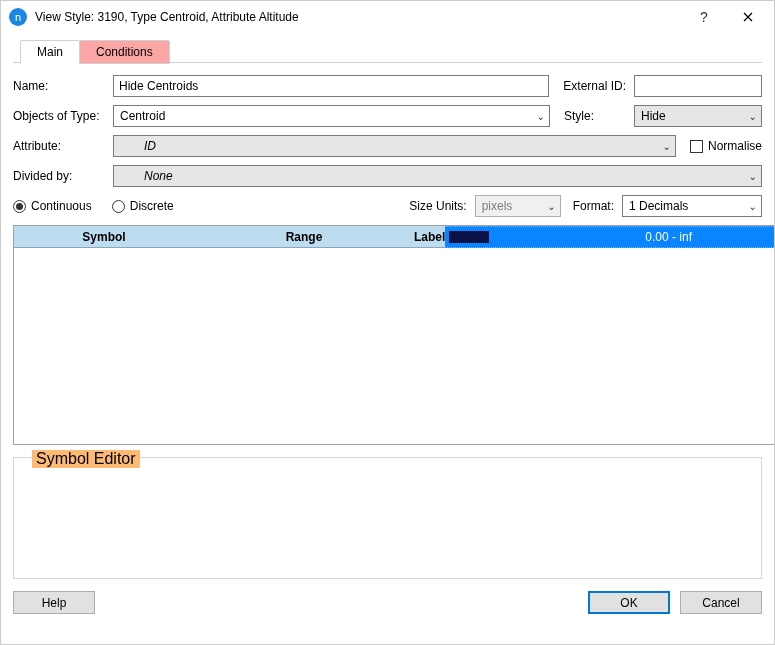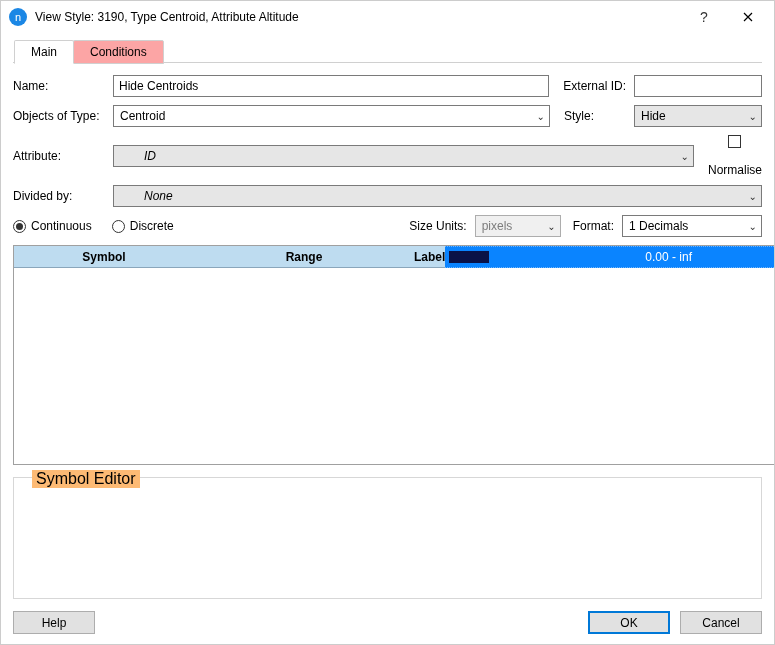--- a/index.html
+++ b/index.html
@@ -45,21 +45,21 @@
   .titlebar .help-ctrl { font-size: 14px; }
 
   .content { padding: 6px 12px 10px 12px; }
 
   
   .tabs-row { position: relative; height: 24px; }
   .tabs-baseline {
     position: absolute; left: 0; right: 0; bottom: 0;
     border-bottom: 1px solid #d0d0d0;
   }
-  .tabs { display: flex; position: absolute; bottom: -1px; left: 1px; align-items: center; }
+  .tabs { display: flex; position: absolute; bottom: -1px; left: 7px; align-items: center; }
   .tab {
     padding: 4px 16px 4px 16px;
     border: 1px solid #d0d0d0;
     border-bottom: 1px solid #d0d0d0;
     background: #fca5a5;
     margin-right: -1px;
     font-size: 12px;
     border-radius: 2px 2px 0 0;
   }
   .tab.active { background: #fff; border-bottom: 1px solid #fff; position: relative; z-index: 2; }
@@ -88,21 +88,21 @@
     font-size: 12px;
     position: relative;
   }
   .select.gray { background: #e6e6e6; }
   .select .val { flex: 1; }
   .select .val.italic { font-style: italic; }
   .select .chev { font-size: 10px; color: #333; margin-left: 4px; }
   .select.disabled { color: #7d7d7d; background: #f0f0f0; border-color:#adadad; }
 
   .checkbox {
-    display: flex; align-items: center; gap: 15px; flex-direction: column;
+    display: flex; align-items: center; gap: 5px;
   }
   .checkbox .box {
     width: 13px; height: 13px; border: 1px solid #333; background: #fff;
   }
 
   .radio {
     display: flex; align-items: center; gap: 5px; margin-right: 12px;
   }
   .radio .dot {
     width: 13px; height: 13px; border: 1px solid #333; border-radius: 50%;

